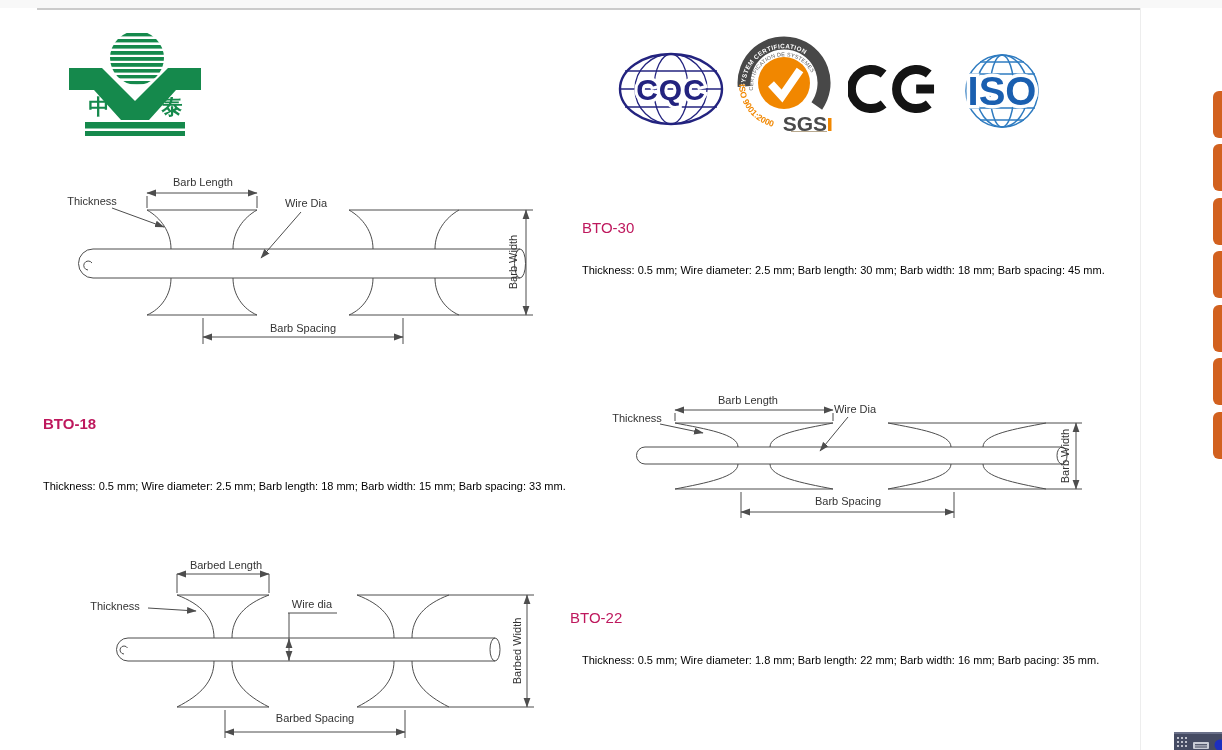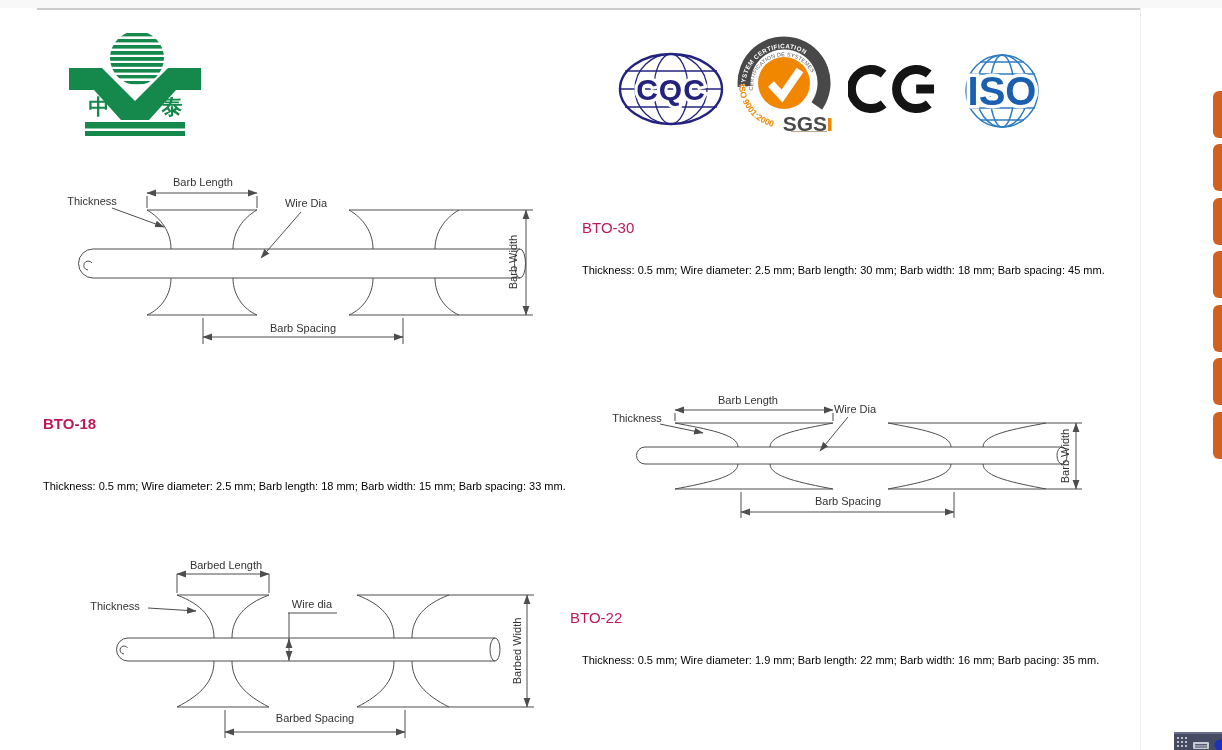--- a/index.html
+++ b/index.html
@@ -229,21 +229,21 @@
   <line class="dim" x1="452" y1="47" x2="452" y2="159"></line>
   <text class="dlabel" x="442" y="107" text-anchor="middle" transform="rotate(-90 442 103)">Barbed Width</text>
 
   <line class="ln" x1="150" y1="162" x2="150" y2="190"></line>
   <line class="ln" x1="330" y1="162" x2="330" y2="190"></line>
   <line class="dim" x1="150" y1="184" x2="330" y2="184"></line>
   <text class="dlabel" x="240" y="174" text-anchor="middle">Barbed Spacing</text>
 </svg>
 
 <div class="abs model-title" style="left:570px;top:609px;">BTO-22</div>
-<div class="abs model-specs" style="left:582px;top:650px;">Thickness: 0.5 mm; Wire diameter: 1.9 mm; Barb length: 22 mm; Barb width: 16 mm; Barb pacing: 35 mm.</div>
+<div class="abs model-specs" style="left:582px;top:650px;">Thickness: 0.5 mm; Wire diameter: 1.8 mm; Barb length: 22 mm; Barb width: 16 mm; Barb pacing: 35 mm.</div>
 
 <div class="abs side-tab" style="top:91px;"></div>
 <div class="abs side-tab" style="top:144px;"></div>
 <div class="abs side-tab" style="top:198px;"></div>
 <div class="abs side-tab" style="top:251px;"></div>
 <div class="abs side-tab" style="top:305px;"></div>
 <div class="abs side-tab" style="top:358px;"></div>
 <div class="abs side-tab" style="top:412px;"></div>
 
 <svg class="abs br-frag" viewBox="0 0 48 18">

